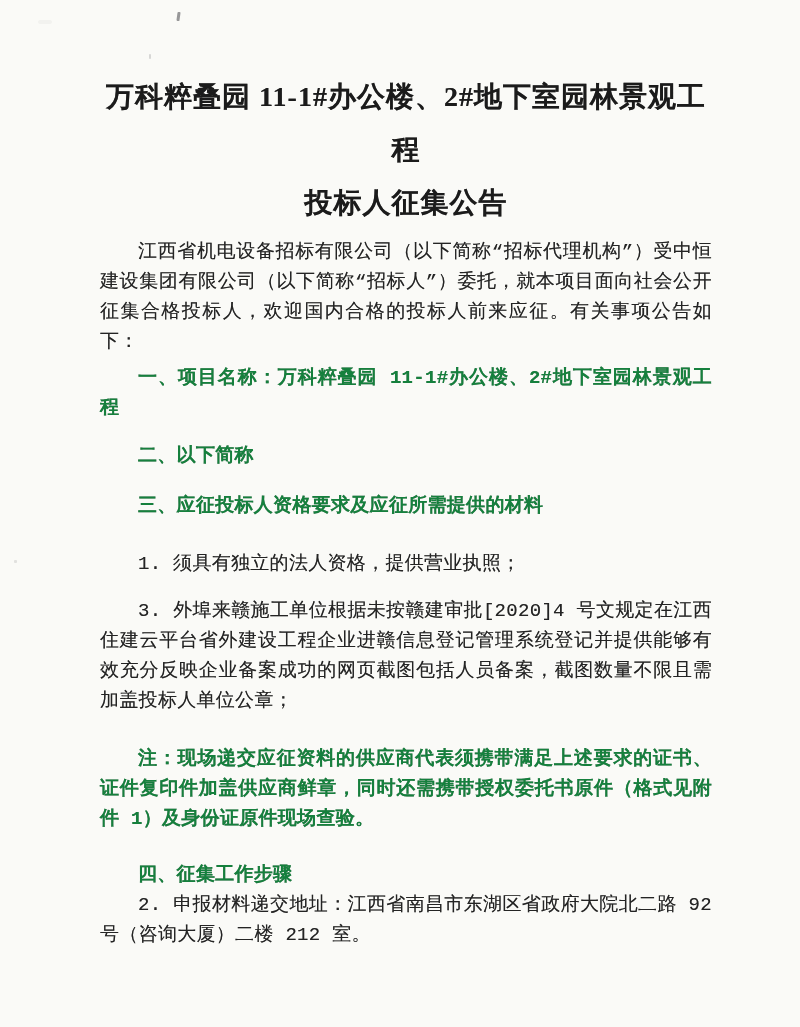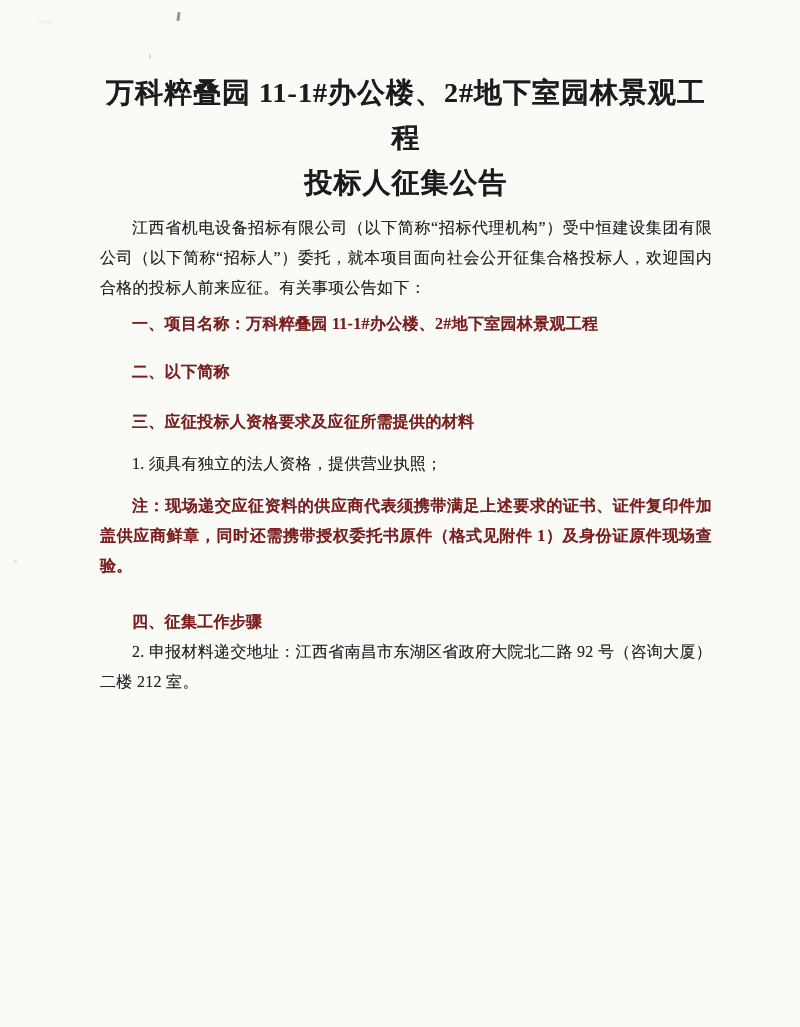--- a/index.html
+++ b/index.html
@@ -14,38 +14,39 @@
   .page {
     position: absolute;
     top: 0; left: 0;
     width: 800px; height: 1027px;
     padding: 70px 88px 0 100px;
   }
   .title {
     font-size: 28px;
     font-weight: bold;
     text-align: center;
-    line-height: 45px;
+    line-height: 53px;
     letter-spacing: 1px;
     color: #1b1b1b;
     margin-bottom: 8px;
     text-shadow: 0 0 0.5px rgba(0,0,0,0.55);
   }
   .title .title-line { display: block; }
   .para {
-    font-size: 16px;
+    font-size: 19px;
     line-height: 30px;
     text-align: justify;
     text-indent: 2em;
     letter-spacing: 0.3px;
     text-shadow: 0 0 0.4px rgba(20,20,20,0.45);
+    font-family: Liberation Mono, monospace;
   }
-  .bold { font-weight: bold; color: #7f1d1d; }
+  .bold { font-weight: bold; color: #15803d; }
   .gap-xs { margin-top: 6px; }
-  .gap-sm { margin-top: 12px; }
+  .gap-sm { margin-top: 28px; }
   .gap-md { margin-top: 17px; }
   .gap-lg { margin-top: 18px; }
   .gap-xl { margin-top: 20px; }
   .gap-xxl { margin-top: 26px; }
   b { font-weight: bold; }
   
   .speck {
     position: absolute;
     background: rgba(70,70,75,0.55);
     border-radius: 1px;
@@ -72,20 +73,21 @@
 
   <p class="para">江西省机电设备招标有限公司（以下简称“招标代理机构”）受中恒建设集团有限公司（以下简称“招标人”）委托，就本项目面向社会公开征集合格投标人，欢迎国内合格的投标人前来应征。有关事项公告如下：</p>
 
   <p class="para bold gap-xs">一、项目名称：万科粹叠园 11-1#办公楼、2#地下室园林景观工程</p>
 
   <p class="para bold gap-lg">二、以下简称</p>
 
   <p class="para bold gap-xl">三、应征投标人资格要求及应征所需提供的材料</p>
 
   <p class="para gap-sm">1. 须具有独立的法人资格，提供营业执照；</p>
+  <p class="para gap-md">3. 外埠来赣施工单位根据未按赣建审批[2020]4 号文规定在江西住建云平台省外建设工程企业进赣信息登记管理系统登记并提供能够有效充分反映企业备案成功的网页截图包括人员备案，截图数量不限且需加盖投标人单位公章；</p>
 
   <p class="para bold gap-sm">注：现场递交应征资料的供应商代表须携带满足上述要求的证书、证件复印件加盖供应商鲜章，同时还需携带授权委托书原件（格式见附件 1）及身份证原件现场查验。</p>
 
   <p class="para bold gap-xxl">四、征集工作步骤</p>
 
 
   <p class="para">2. 申报材料递交地址：江西省南昌市东湖区省政府大院北二路 92 号（咨询大厦）二楼 212 室。</p>
 
 </div>
 

